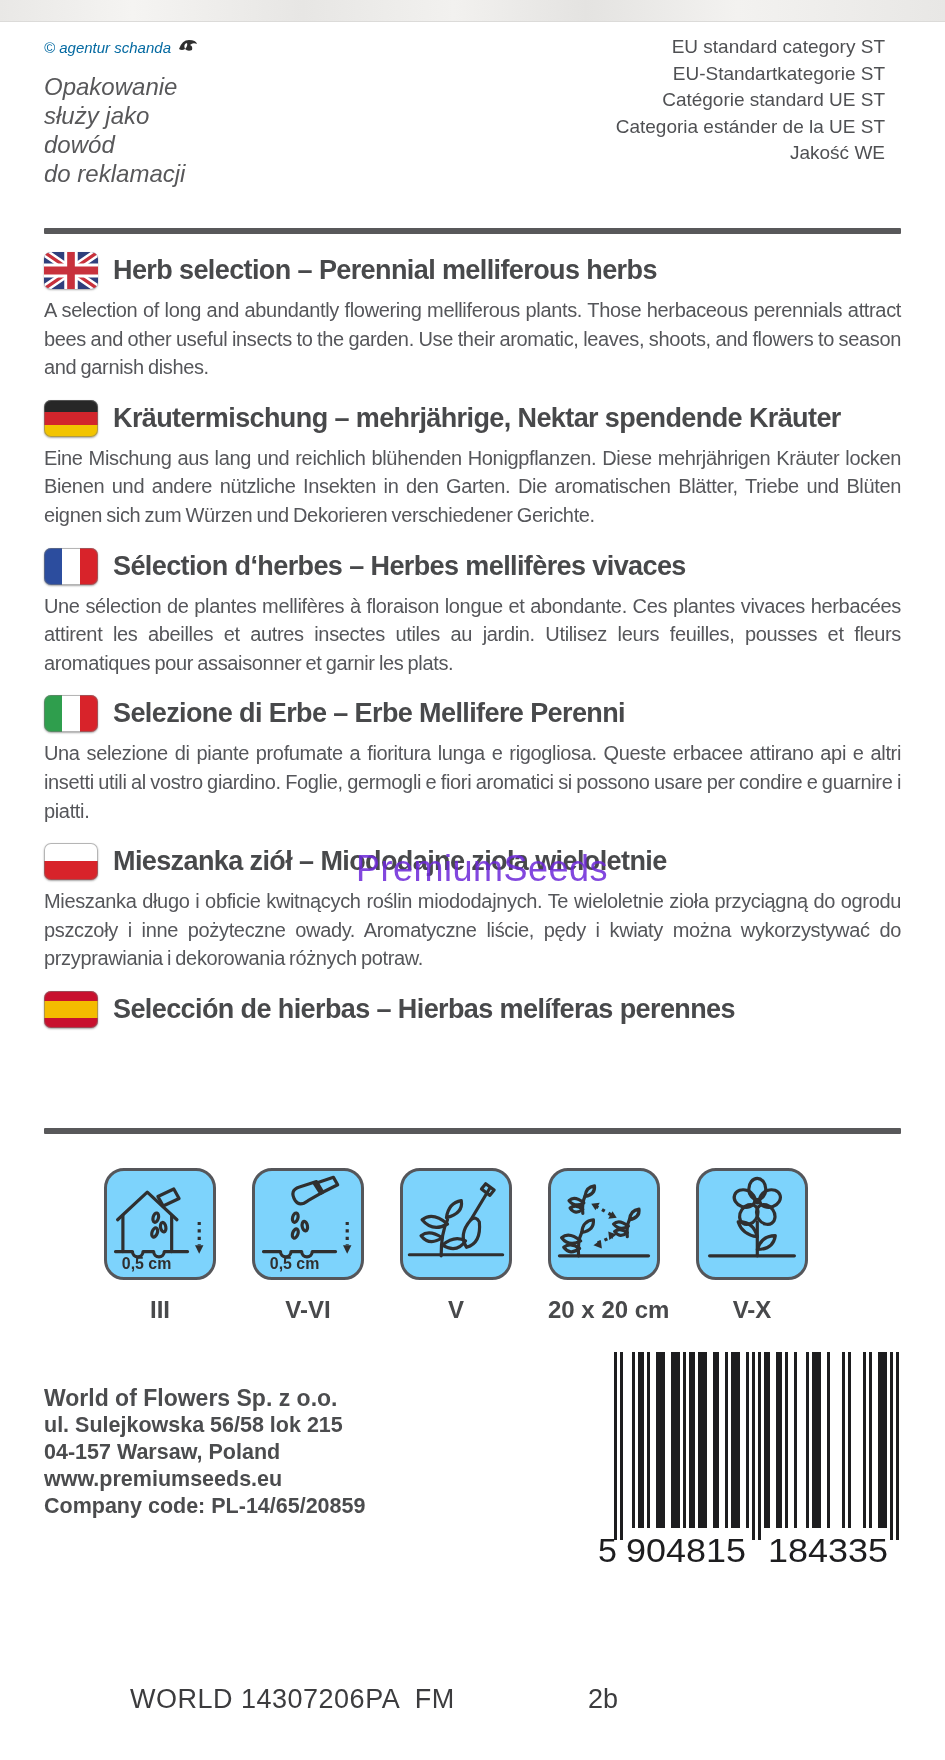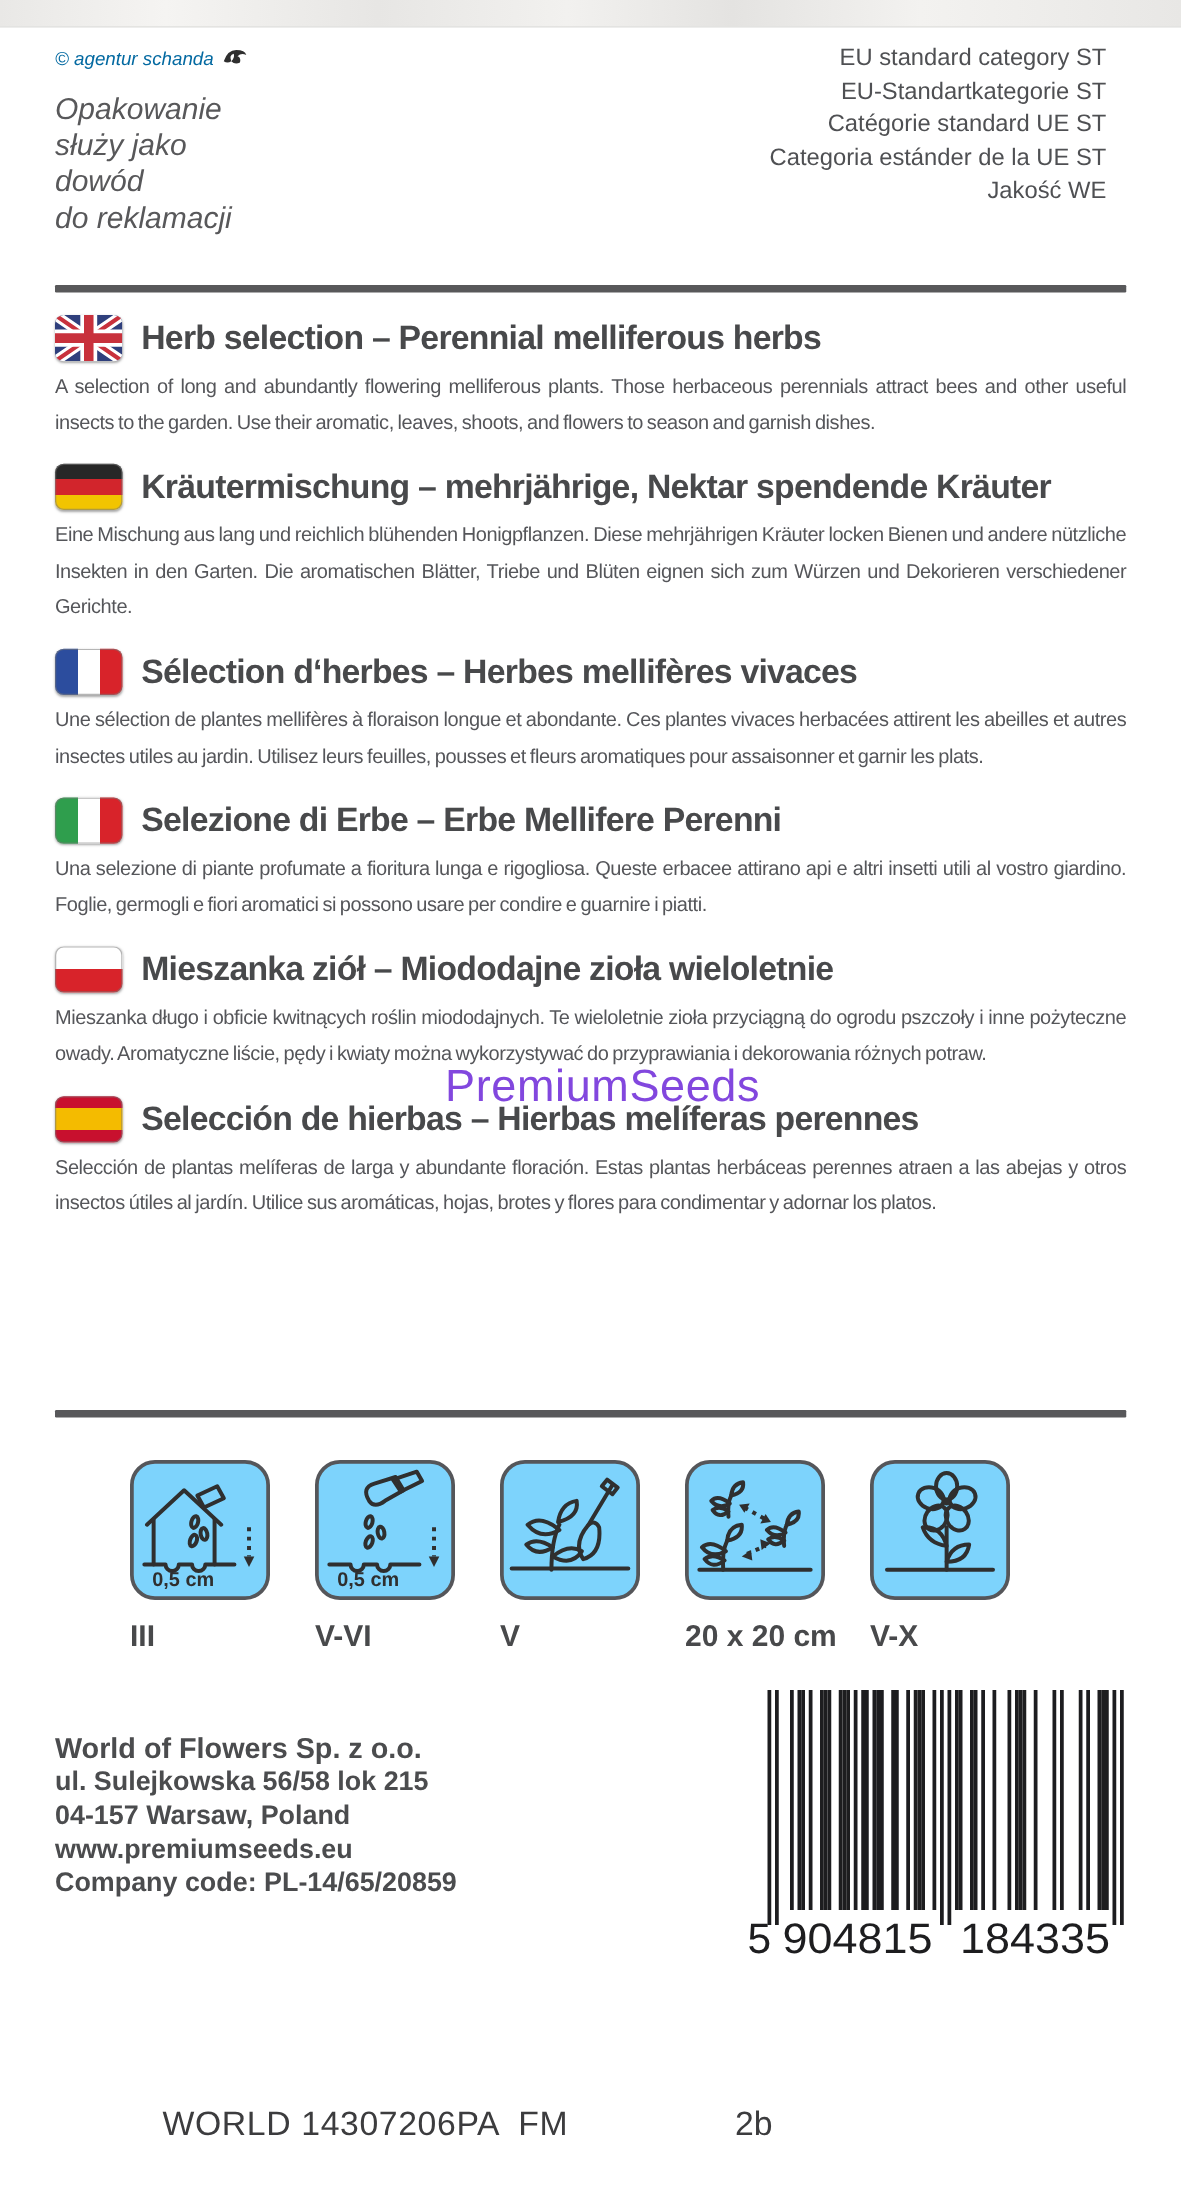--- a/index.html
+++ b/index.html
@@ -19,39 +19,39 @@
   .header-right{position:absolute;right:60px;top:34px;text-align:right;font-size:19px;line-height:26.5px;color:#4f5053;}
   .rule{position:absolute;left:44px;width:857px;height:6px;background:#58585a;border-radius:1px;}
   .rule1{top:228px;}
   .rule2{top:1128px;}
 
   .sections{position:absolute;left:44px;top:224px;width:857px;}
   .lang-section{margin:0 0 18px 0;}
   .lang-section:first-child{margin-top:28px;}
   .sec-head{display:flex;align-items:center;gap:15px;height:37px;}
   .sec-head h2{margin:0;font-size:27px;font-weight:700;letter-spacing:-0.6px;color:#48494b;white-space:nowrap;}
-  .lang-section p{margin:7px 0 0 0;font-size:16px;line-height:28.6px;letter-spacing:-0.35px;word-spacing:-1px;text-align:justify;color:#55565a;}
+  .lang-section p{margin:7px 0 0 0;font-size:20px;line-height:28.6px;letter-spacing:-0.35px;word-spacing:-1px;text-align:justify;color:#55565a;}
   .flag{width:54px;height:37px;border-radius:7px;flex:0 0 54px;box-shadow:0 1px 2px rgba(0,0,0,.35), inset 0 0 0 1px rgba(120,120,120,.55);overflow:hidden;position:relative;}
   .flag svg{display:block;width:100%;height:100%;}
   .flag-de{background:linear-gradient(#272727 33.4%,#d2252c 33.4% 66.7%,#f2c400 66.7%);}
   .flag-fr{background:linear-gradient(90deg,#2c4d9e 33.4%,#ffffff 33.4% 66.7%,#d8232a 66.7%);}
   .flag-it{background:linear-gradient(90deg,#2f9e4d 33.4%,#ffffff 33.4% 66.7%,#d8232a 66.7%);}
   .flag-pl{background:linear-gradient(#ffffff 50%,#d8232a 50%);}
   .flag-es{background:linear-gradient(#c8102e 26%,#f4bb00 26% 74%,#c8102e 74%);}
 
   .watermark{
     position:absolute;left:356px;top:848px;z-index:5;
     font-size:36px;color:#6d28d9;opacity:.85;letter-spacing:.5px;
   }
 
   .icons-row{position:absolute;left:104px;top:1168px;display:flex;gap:36px;}
   .icon-box{width:112px;height:112px;border:3px solid #55565a;border-radius:20px;background:#7dd3fc;box-sizing:border-box;}
   .icon-box svg{display:block;width:106px;height:106px;}
   .icon-labels{position:absolute;left:104px;top:1296px;display:flex;gap:36px;}
-  .icon-labels div{width:112px;font-size:24px;font-weight:700;color:#48494b;white-space:nowrap;}
+  .icon-labels div{width:112px;text-align:center;font-size:24px;font-weight:700;color:#48494b;white-space:nowrap;}
 
   .company{position:absolute;left:44px;top:1384px;color:#4b4c4e;font-weight:700;}
   .company .co-name{font-size:23px;line-height:28px;}
   .company .co-line{font-size:21.5px;line-height:27px;}
 
   .barcode{position:absolute;left:598px;top:1352px;width:302px;height:216px;}
   .barcode svg{display:block;width:302px;height:216px;}
   .barcode rect{fill:#1d1d1f;}
   .barcode text{fill:#1d1d1f;font-family:"Liberation Sans",sans-serif;font-size:34px;}
 
@@ -143,21 +143,20 @@
       <h2>Mieszanka ziół – Miododajne zioła wieloletnie</h2>
     </div>
     <p>Mieszanka długo i obficie kwitnących roślin miododajnych. Te wieloletnie zioła przyciągną do ogrodu pszczoły i inne pożyteczne owady. Aromatyczne liście, pędy i kwiaty można wykorzystywać do przyprawiania i dekorowania różnych potraw.</p>
   </section>
 
   <section class="lang-section">
     <div class="sec-head">
       <span class="flag flag-es"></span>
       <h2>Selección de hierbas – Hierbas melíferas perennes</h2>
     </div>
-    <p>Selección de plantas melíferas de larga y abundante floración. Estas plantas herbáceas perennes atraen a las abejas y otros insectos útiles al jardín. Utilice sus aromáticas, hojas, brotes y flores para condimentar y adornar los platos.</p>
   </section>
 
 </div>
 
 <div class="watermark">PremiumSeeds</div>
 
 <div class="rule rule2"></div>
 
 <div class="icons-row">
 

